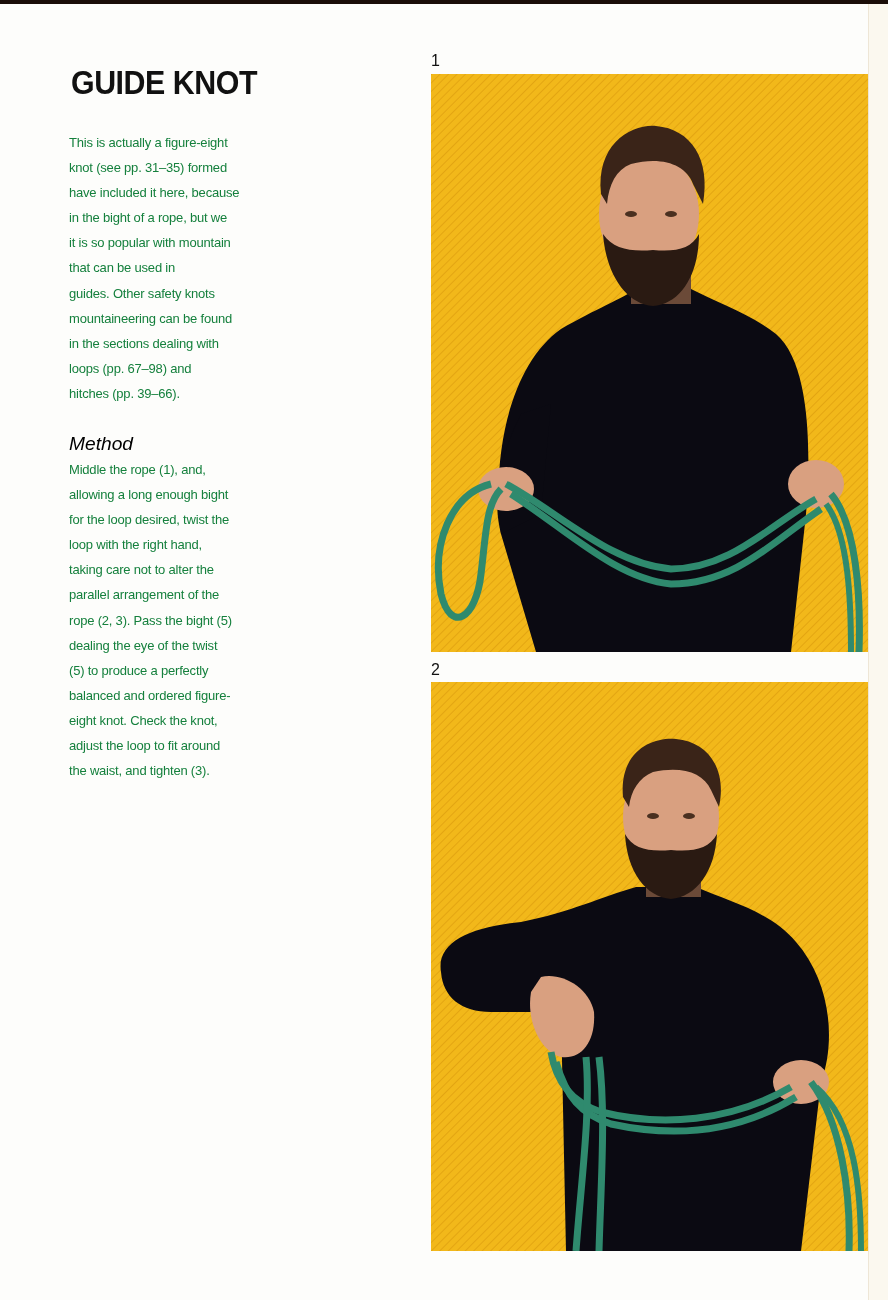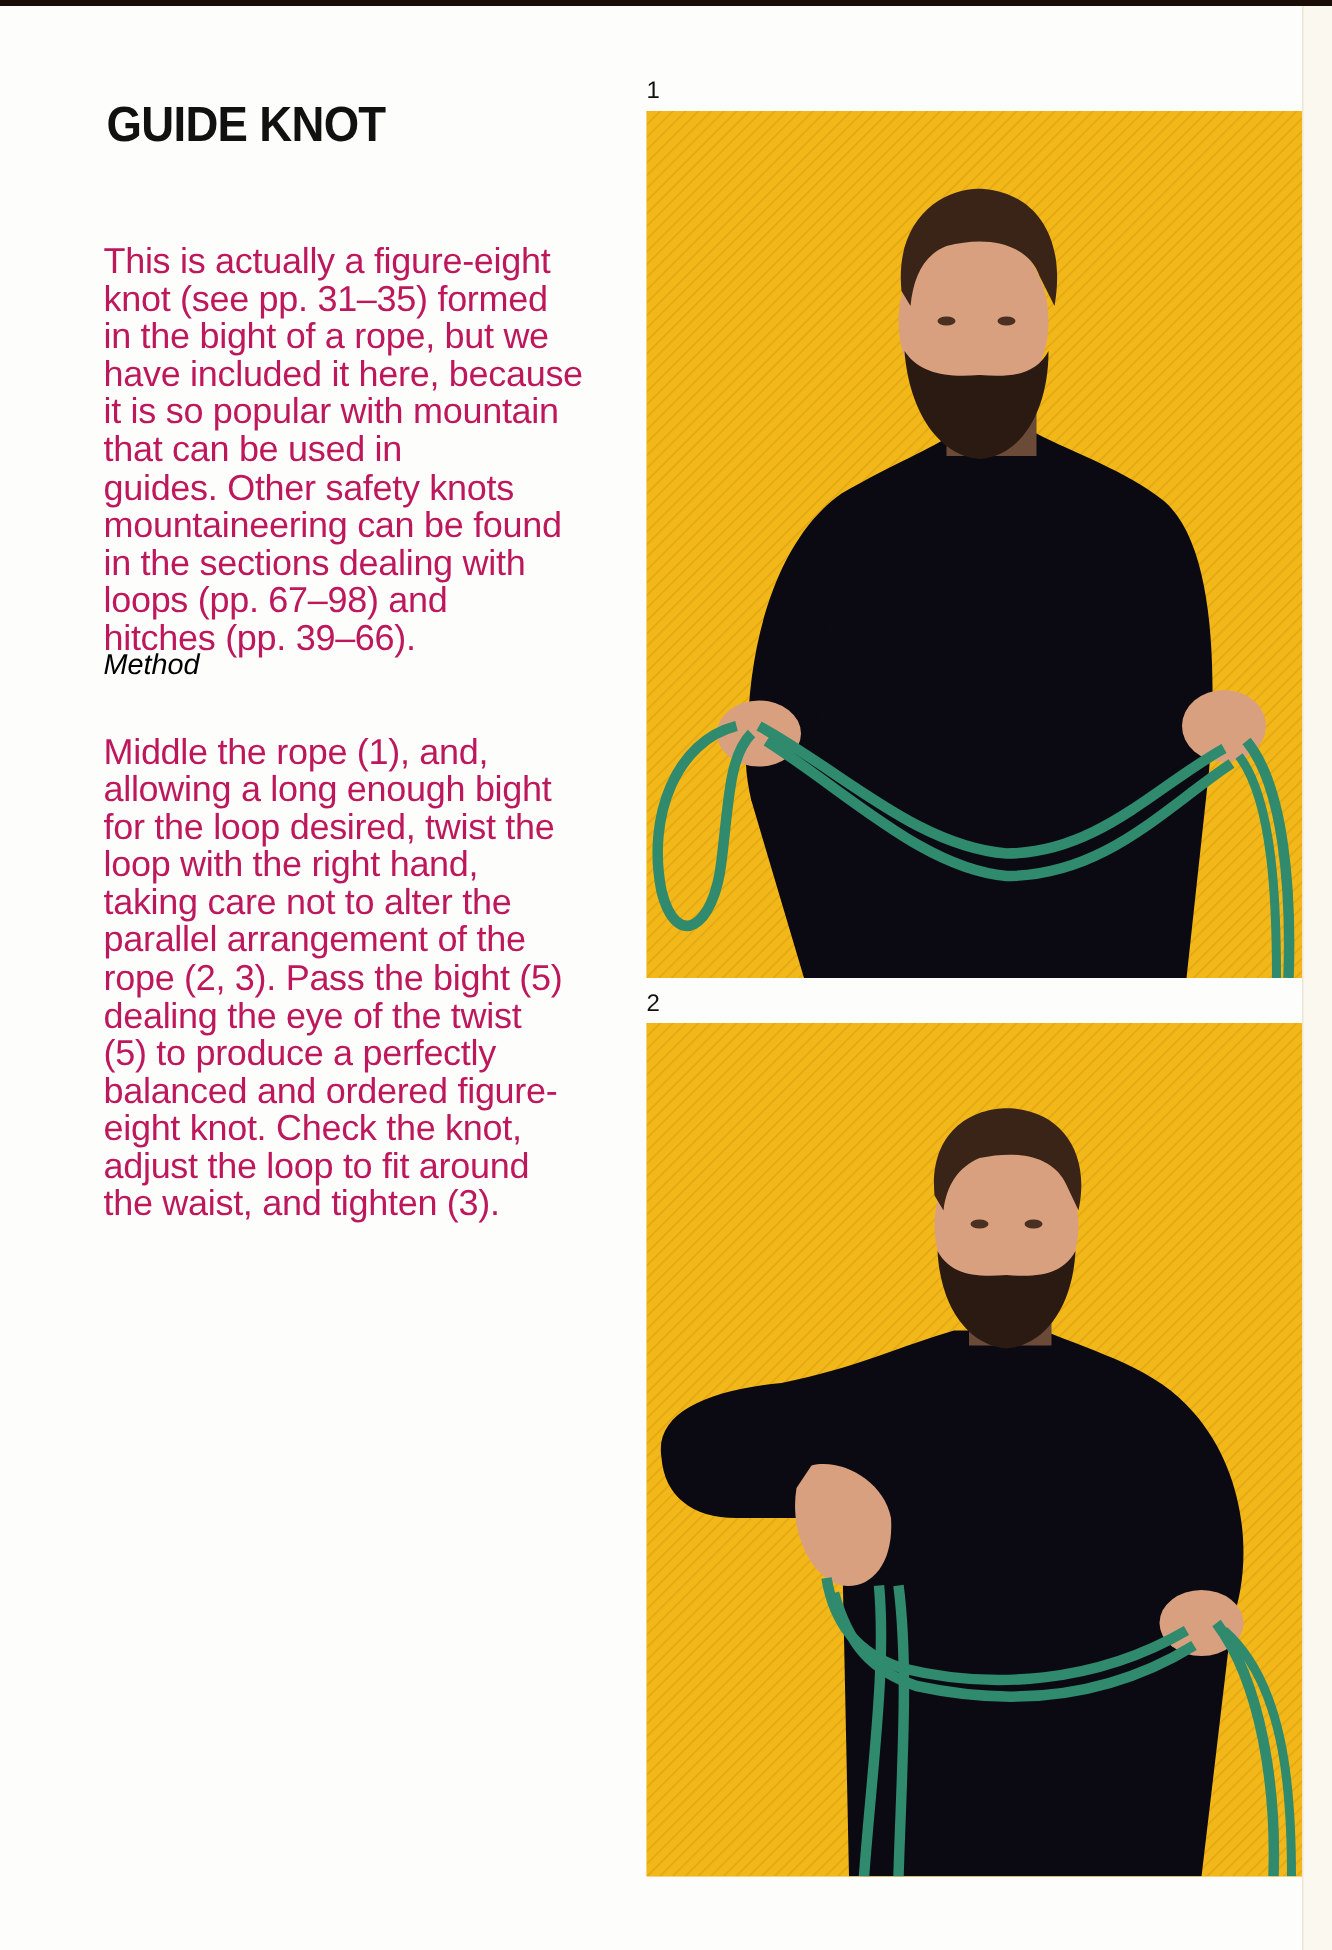--- a/index.html
+++ b/index.html
@@ -12,23 +12,22 @@
   .topband { position:absolute; left:0; top:0; width:888px; height:4px; background:#1a0d08; }
   .right-strip { position:absolute; left:868px; top:4px; width:20px; height:1296px; background:#fbf8ef; border-left:1px solid #eee6d6; }
   .title {
     position:absolute; left:71px; top:64px;
     font-size:33px; font-weight:bold; letter-spacing:-0.5px;
     color:#111; margin:0;
     transform:scaleX(0.92); transform-origin:left top;
   }
   .body-text {
     position:absolute; left:69px; width:320px;
-    font-size:24px; line-height:25.1px; color:#be185d;
+    font-size:13px; line-height:25.1px; color:#15803d;
     letter-spacing:-0.2px;
-    margin-top:32px;
   }
   .intro { top:130px; }
   .method-head { position:absolute; left:69px; top:433px; font-size:19.2px; font-style:italic; color:#000000; }
   .method-body { top:457px; }
   .line { display:block; white-space:nowrap; }
   .fig-num { position:absolute; font-size:16px; color:#111; font-weight:normal; }
   .photo { position:absolute; left:431px; width:437px; overflow:hidden; background:#f2b81a; }
   .photo svg { display:block; }
   .page-num { position:absolute; left:70px; top:1316px; font-size:28px; color:#222; letter-spacing:-0.5px; }
 </style>
@@ -36,22 +35,22 @@
 <body>
 
 <div class="topband"></div>
 <div class="right-strip"></div>
 
 <h1 class="title">GUIDE KNOT</h1>
 
 <div class="body-text intro">
   <span class="line">This is actually a figure-eight</span>
   <span class="line">knot (see pp. 31–35) formed</span>
+  <span class="line">have included it here, because</span>
   <span class="line">in the bight of a rope, but we</span>
-  <span class="line">have included it here, because</span>
   <span class="line">it is so popular with mountain</span>
   <span class="line">that can be used in</span>
   <span class="line">guides. Other safety knots</span>
   <span class="line">mountaineering can be found</span>
   <span class="line">in the sections dealing with</span>
   <span class="line">loops (pp. 67–98) and</span>
   <span class="line">hitches (pp. 39–66).</span>
 </div>
 
 <div class="method-head">Method</div>

